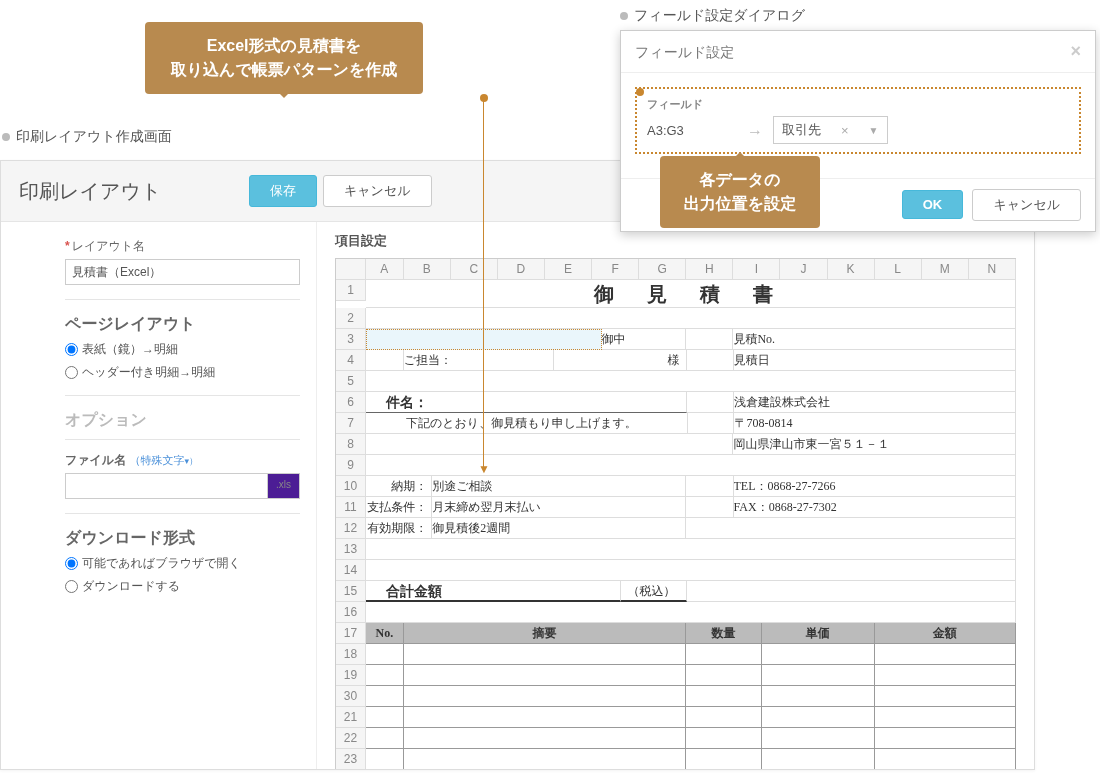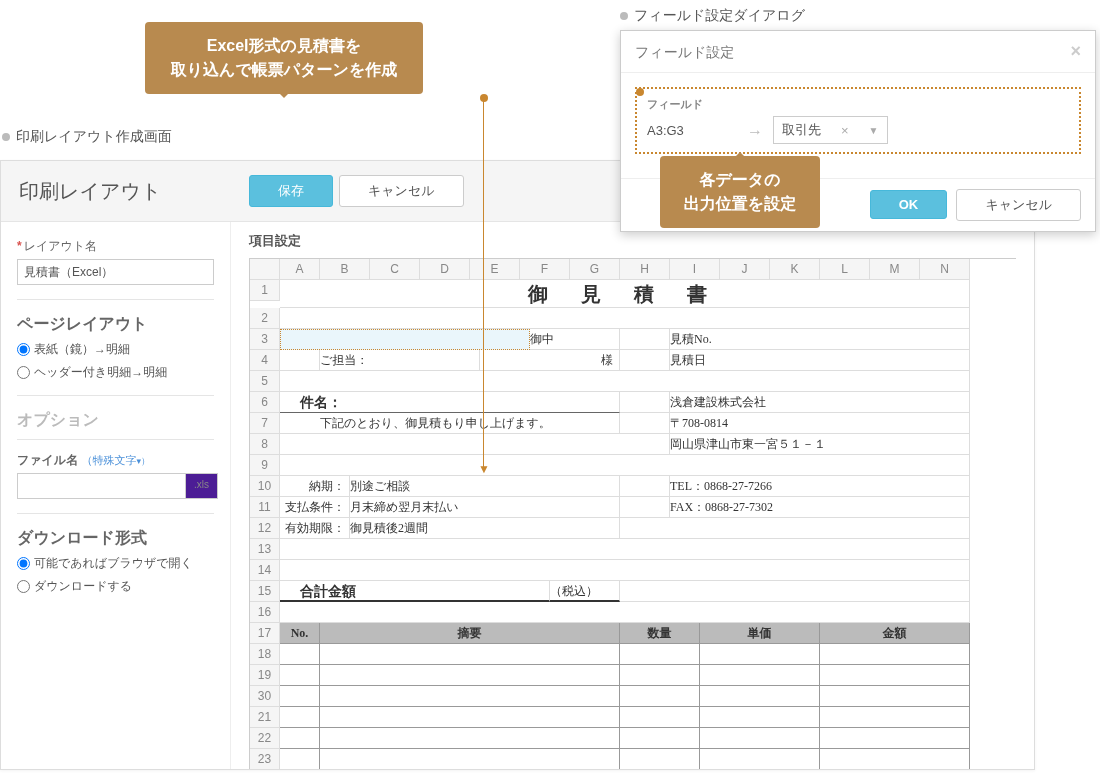--- a/index.html
+++ b/index.html
@@ -15,26 +15,26 @@
 
 .section-label { position: absolute; color: #555; font-size: 14px; }
 .section-label::before { content: ""; display: inline-block; width: 8px; height: 8px; border-radius: 50%; background: #bbb; margin-right: 6px; vertical-align: middle; }
 .label-main { top: 128px; left: 2px; }
 .label-dialog { top: 7px; left: 620px; }
 
 
 .main-panel { position: absolute; top: 160px; left: 0; width: 1035px; height: 610px; border: 1px solid #ddd; background: #fff; overflow: hidden; box-shadow: 0 1px 3px rgba(0,0,0,0.05); }
 .main-header { background: #f5f5f5; border-bottom: 1px solid #e5e5e5; padding: 14px 18px; display: flex; align-items: center; }
 .main-title { font-size: 20px; color: #555; font-weight: normal; flex: 0 0 230px; }
-.btn { display: inline-block; padding: 6px 28px; border-radius: 3px; font-size: 13px; cursor: pointer; border: 1px solid #ccc; background: #fff; color: #555; }
+.btn { display: inline-block; padding: 6px 20px; border-radius: 3px; font-size: 13px; cursor: pointer; border: 1px solid #ccc; background: #fff; color: #555; }
 .btn.primary { background: #5bc0de; border-color: #46b8da; color: #fff; margin-right: 6px; }
 .btn.ok { background: #5bc0de; border-color: #46b8da; color: #fff; font-weight: bold; }
 
 .main-body { display: flex; height: calc(100% - 56px); }
-.sidebar { width: 230px; padding: 16px; border-right: 1px solid #eee; font-size: 12px; }
+.sidebar { width: 268px; padding: 16px; border-right: 1px solid #eee; font-size: 12px; margin-left: 48px; }
 .content { flex: 1; padding: 10px 18px; overflow: hidden; }
 
 .form-label { color: #666; font-size: 12px; display: block; }
 .req { color: #d9534f; font-weight: bold; margin-right: 2px; }
 .input-txt { width: 100%; border: 1px solid #ccc; padding: 5px 6px; font-size: 12px; margin-top: 4px; color: #555; }
 .divider { border: none; border-top: 1px solid #e5e5e5; margin: 14px 0; }
 .section-title { font-weight: bold; color: #666; font-size: 16px; }
 .section-title.muted { color: #bbb; }
 .radio-row { display: block; margin-top: 6px; color: #555; }
 .radio-row input { vertical-align: middle; margin-right: 4px; }
@@ -271,21 +271,21 @@
             <div class="sheet-cell" style="width:690px"></div>
           </div>
         <div class="sheet-row">
             <div class="sheet-cell hdr rownum">14</div>
             <div class="sheet-cell" style="width:690px"></div>
           </div>
 
         <div class="sheet-row">
             <div class="sheet-cell hdr rownum">15</div>
           <div class="sheet-cell doc-bold" style="width:270px;padding-left:20px;border-bottom:2px solid #333">合計金額</div>
-          <div class="sheet-cell doc-txt" style="width:70px;border-bottom:2px solid #333;text-align:left;padding-right:4px">（税込）</div>
+          <div class="sheet-cell doc-txt" style="width:70px;border-bottom:2px solid #333;text-align:center;padding-right:4px">（税込）</div>
           <div class="sheet-cell" style="width:350px"></div>
         </div>
 
         <div class="sheet-row">
             <div class="sheet-cell hdr rownum">16</div>
             <div class="sheet-cell" style="width:690px"></div>
           </div>
 
         <div class="sheet-row">
             <div class="sheet-cell hdr rownum">17</div>

